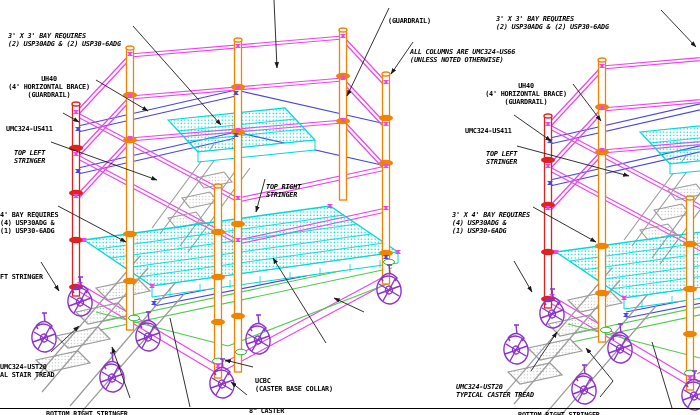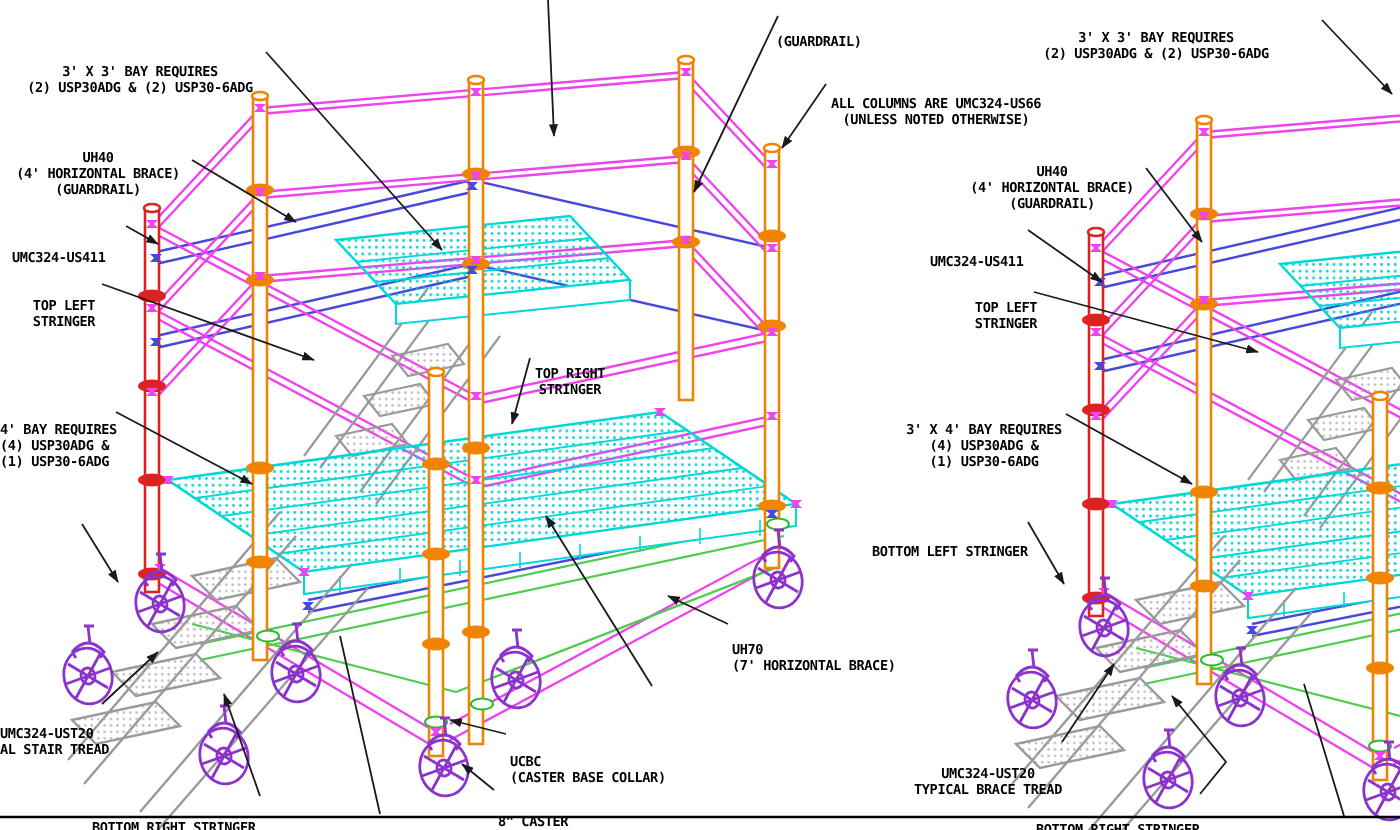--- a/index.html
+++ b/index.html
@@ -2,21 +2,21 @@
 <html><head>
 <meta charset="utf-8">
 <style>
   html,body{margin:0;padding:0;background:#fff;}
   #stage{position:relative;width:700px;height:415px;background:#fff;overflow:hidden;
          font-family:"DejaVu Sans Mono","Liberation Mono",monospace;}
   #draw{position:absolute;left:0;top:0;}
   .lbl{position:absolute;font-size:6.8px;font-weight:bold;line-height:8px;color:#000;
        white-space:pre;letter-spacing:-0.2px;}
   .lbl div{white-space:pre;}
-  .al-c{text-align:center;} .al-r{text-align:center;} .al-l{text-align:left;}
+  .al-c{text-align:left;font-style:italic;} .al-r{text-align:center;} .al-l{text-align:left;}
 </style>
 </head>
 <body>
 
 <div id="stage">
 
 <svg id="draw" width="700" height="415" viewBox="0 0 700 415">
   <defs>
     <pattern id="dotsC" width="3.4" height="3.4" patternUnits="userSpaceOnUse">
       <circle cx="1.2" cy="1.2" r="0.7" fill="#00CFCF"></circle>
@@ -208,56 +208,53 @@
 </div>
 <div class="lbl al-l" style="left:6px;top:109px;width:58px;">
   <div>UMC324-US411</div>
 </div>
 <div class="lbl al-c" style="left:14px;top:133px;width:36px;">
   <div>TOP LEFT</div><div>STRINGER</div>
 </div>
 <div class="lbl al-l" style="left:0px;top:195px;width:60px;">
   <div>4' BAY REQUIRES</div><div>(4) USP30ADG &amp;</div><div>(1) USP30-6ADG</div>
 </div>
+<div class="lbl al-l" style="left:0px;top:257px;width:42px;">
+  <div>FT STRINGER</div>
+</div>
 <div class="lbl al-c" style="left:266px;top:167px;width:38px;">
   <div>TOP RIGHT</div><div>STRINGER</div>
 </div>
 <div class="lbl al-l" style="left:0px;top:347px;width:52px;">
   <div>UMC324-UST20</div><div>AL STAIR TREAD</div>
 </div>
 <div class="lbl al-l" style="left:46px;top:394px;width:86px;">
   <div>BOTTOM RIGHT STRINGER</div>
 </div>
 <div class="lbl al-l" style="left:255px;top:361px;width:80px;">
   <div>UCBC</div><div>(CASTER BASE COLLAR)</div>
 </div>
 <div class="lbl al-l" style="left:249px;top:391px;width:42px;">
   <div>8" CASTER</div>
 </div>
-<div class="lbl al-l" style="left:366px;top:305px;width:80px;">
-  <div>UH70</div><div>(7' HORIZONTAL BRACE)</div>
-</div>
 <div class="lbl al-c" style="left:496px;top:-1px;width:164px;">
   <div>3' X 3' BAY REQUIRES</div><div>(2) USP30ADG &amp; (2) USP30-6ADG</div>
 </div>
 <div class="lbl al-r" style="left:480px;top:66px;width:92px;">
   <div>UH40</div><div>(4' HORIZONTAL BRACE)</div><div>(GUARDRAIL)</div>
 </div>
 <div class="lbl al-l" style="left:465px;top:111px;width:58px;">
   <div>UMC324-US411</div>
 </div>
 <div class="lbl al-c" style="left:486px;top:134px;width:34px;">
   <div>TOP LEFT</div><div>STRINGER</div>
 </div>
 <div class="lbl al-c" style="left:452px;top:195px;width:80px;">
   <div>3' X 4' BAY REQUIRES</div><div>(4) USP30ADG &amp;</div><div>(1) USP30-6ADG</div>
 </div>
-<div class="lbl al-l" style="left:436px;top:256px;width:82px;">
-  <div>BOTTOM LEFT STRINGER</div>
-</div>
 <div class="lbl al-c" style="left:456px;top:367px;width:76px;">
-  <div>UMC324-UST20</div><div>TYPICAL BRACE TREAD</div>
+  <div>UMC324-UST20</div><div>TYPICAL CASTER TREAD</div>
 </div>
 <div class="lbl al-l" style="left:518px;top:395px;width:86px;">
   <div>BOTTOM RIGHT STRINGER</div>
 </div>
 
 </div>
 
 </body></html>

